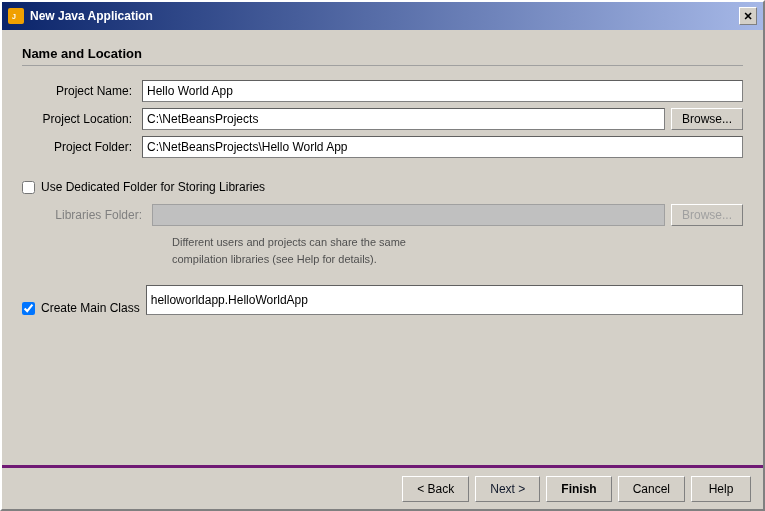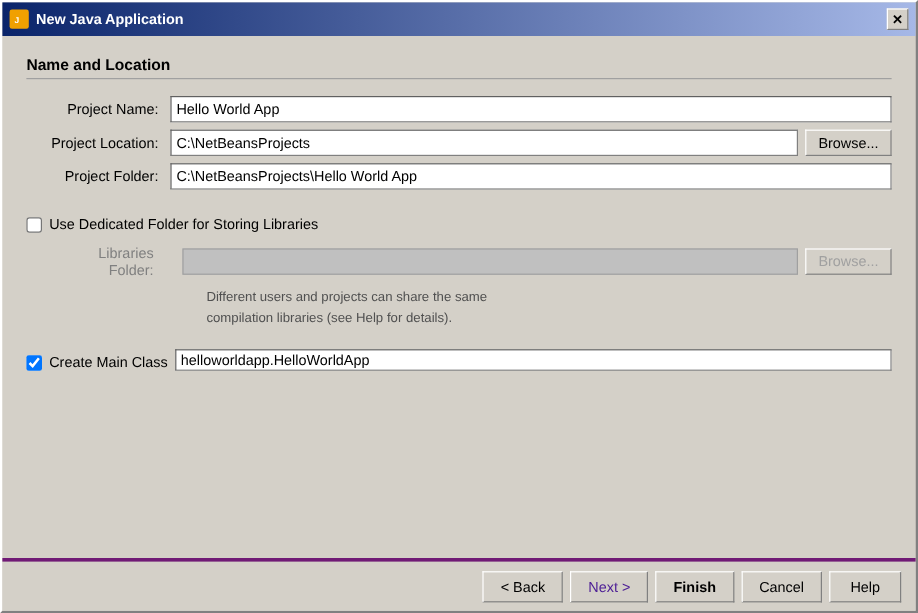--- a/index.html
+++ b/index.html
@@ -212,21 +212,21 @@
 
     .libraries-row {
       display: flex;
       align-items: center;
       margin-bottom: 8px;
     }
 
     .libraries-label {
       width: 110px;
       text-align: right;
-      padding-right: 24px;
+      padding-right: 10px;
       font-size: 12px;
       color: #808080;
       flex-shrink: 0;
     }
 
     .libraries-input {
       flex: 1;
       height: 22px;
       border: 1px solid #a0a0a0;
       background: #c0c0c0;
@@ -255,21 +255,21 @@
     }
 
     .main-class-label {
       font-size: 12px;
       margin-right: 6px;
       white-space: nowrap;
     }
 
     .main-class-input {
       flex: 1;
-      height: 18px;
+      height: 30px;
       border: 1px solid #808080;
       border-top-color: #606060;
       border-left-color: #606060;
       background: white;
       padding: 2px 4px;
       font-size: 12px;
       font-family: inherit;
     }
 
     .spacer { flex: 1; }
@@ -293,21 +293,21 @@
       border: 1px solid #ffffff;
       border-right-color: #808080;
       border-bottom-color: #808080;
       font-size: 12px;
       cursor: pointer;
       font-family: inherit;
       min-width: 60px;
     }
 
     .footer-btn:disabled {
-      color: #4c1d95;
+      color: #0f172a;
     }
 
     .footer-btn.default {
       font-weight: bold;
     }
   </style>
 </head>
 <body>
 
 <div class="dialog">

